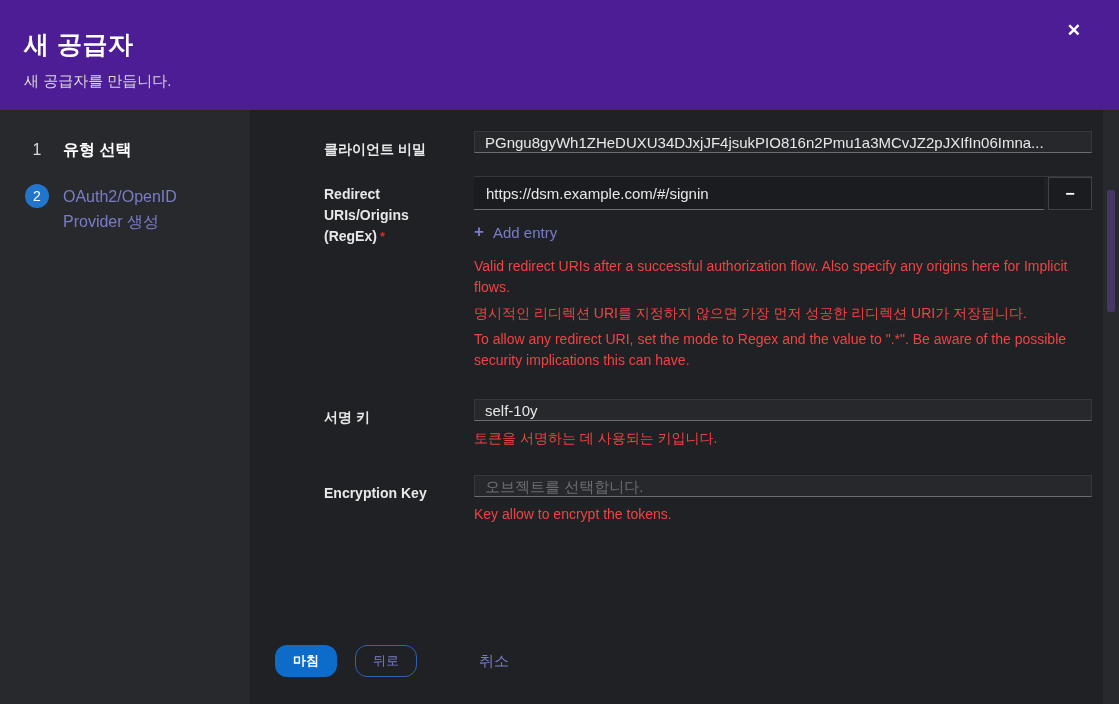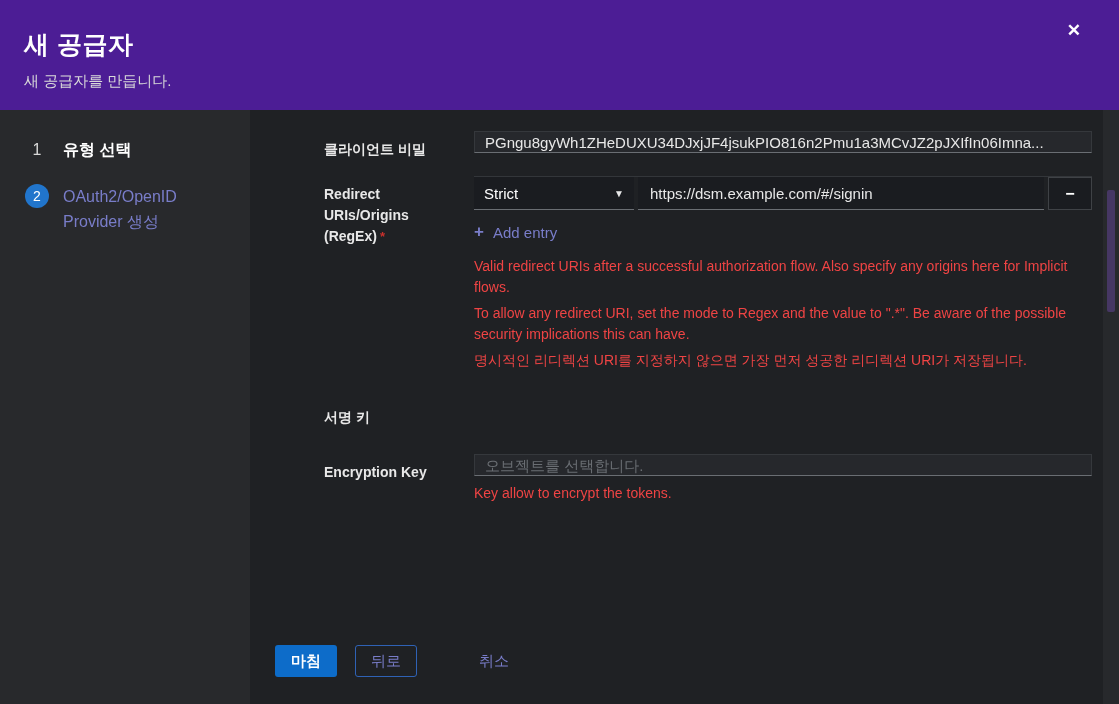--- a/index.html
+++ b/index.html
@@ -67,21 +67,21 @@
   }
   .add-entry .plus { font-size:17px; font-weight:700; }
   .help { font-size:14px; color:#ef4444; line-height:21px; }
   .help.first { margin-top:14px; }
   .help + .help { margin-top:5px; }
   .help-under { margin-top:7px; }
   .mt-signing { margin-top:28px; }
   .mt-encrypt { margin-top:26px; }
   
   .footer { position:absolute; left:25px; bottom:27px; display:flex; align-items:center; }
-  .btn { height:32px; font-size:15px; font-family:inherit; cursor:pointer; border-radius:3px; }
+  .btn { height:32px; font-size:13px; font-family:inherit; cursor:pointer; border-radius:12px; }
   .btn-primary { width:62px; background:#0d6cc9; border:none; color:#fff; font-weight:700; }
   .btn-secondary { width:62px; background:transparent; border:1px solid #2f62b5; color:#797dc9; margin-left:18px; }
   .btn-link { background:none; border:none; color:#797dc9; margin-left:62px; font-size:15px; cursor:pointer; font-family:inherit; }
   
   .scroll-track { width:16px; background:#27292c; position:relative; flex:none; }
   .scroll-thumb { position:absolute; top:80px; left:4px; width:8px; height:122px; background:#463764; border-radius:2px; }
 </style>
 </head>
 <body>
 
@@ -112,39 +112,39 @@
         <input class="text-input" type="text" value="PGngu8gyWh1ZHeDUXU34DJxjJF4jsukPIO816n2Pmu1a3MCvJZ2pJXIfIn06Imna..." style="">
       </div>
     </div>
 
     <div class="form-row mt-redirect">
       <div class="form-label">
         <span>Redirect URIs/Origins (RegEx)</span><span class="req">*</span>
       </div>
       <div>
         <div class="entry-row">
-          <div class="mode-select">
-            <span>Strict</span>
-            <span class="caret">▼</span>
-          </div>
           <input class="uri-input" type="text" value="https://dsm.example.com/#/signin" style="">
           <button class="minus-btn"><span>−</span></button>
         </div>
         <button class="add-entry">
           <span class="plus">+</span>
           <span>Add entry</span>
         </button>
         <p class="help first">Valid redirect URIs after a successful authorization flow. Also specify any origins here for Implicit flows.</p>
+        <p class="help">명시적인 리디렉션 URI를 지정하지 않으면 가장 먼저 성공한 리디렉션 URI가 저장됩니다.</p>
         <p class="help">To allow any redirect URI, set the mode to Regex and the value to ".*". Be aware of the possible security implications this can have.</p>
-        <p class="help">명시적인 리디렉션 URI를 지정하지 않으면 가장 먼저 성공한 리디렉션 URI가 저장됩니다.</p>
       </div>
     </div>
 
     <div class="form-row mt-signing">
       <div class="form-label">서명 키</div>
+      <div>
+        <input class="text-input" type="text" value="self-10y" style="">
+        <p class="help help-under">토큰을 서명하는 데 사용되는 키입니다.</p>
+      </div>
     </div>
 
     <div class="form-row mt-encrypt">
       <div class="form-label">Encryption Key</div>
       <div>
         <input class="text-input" type="text" placeholder="오브젝트를 선택합니다." style="">
         <p class="help help-under">Key allow to encrypt the tokens.</p>
       </div>
     </div>
 

